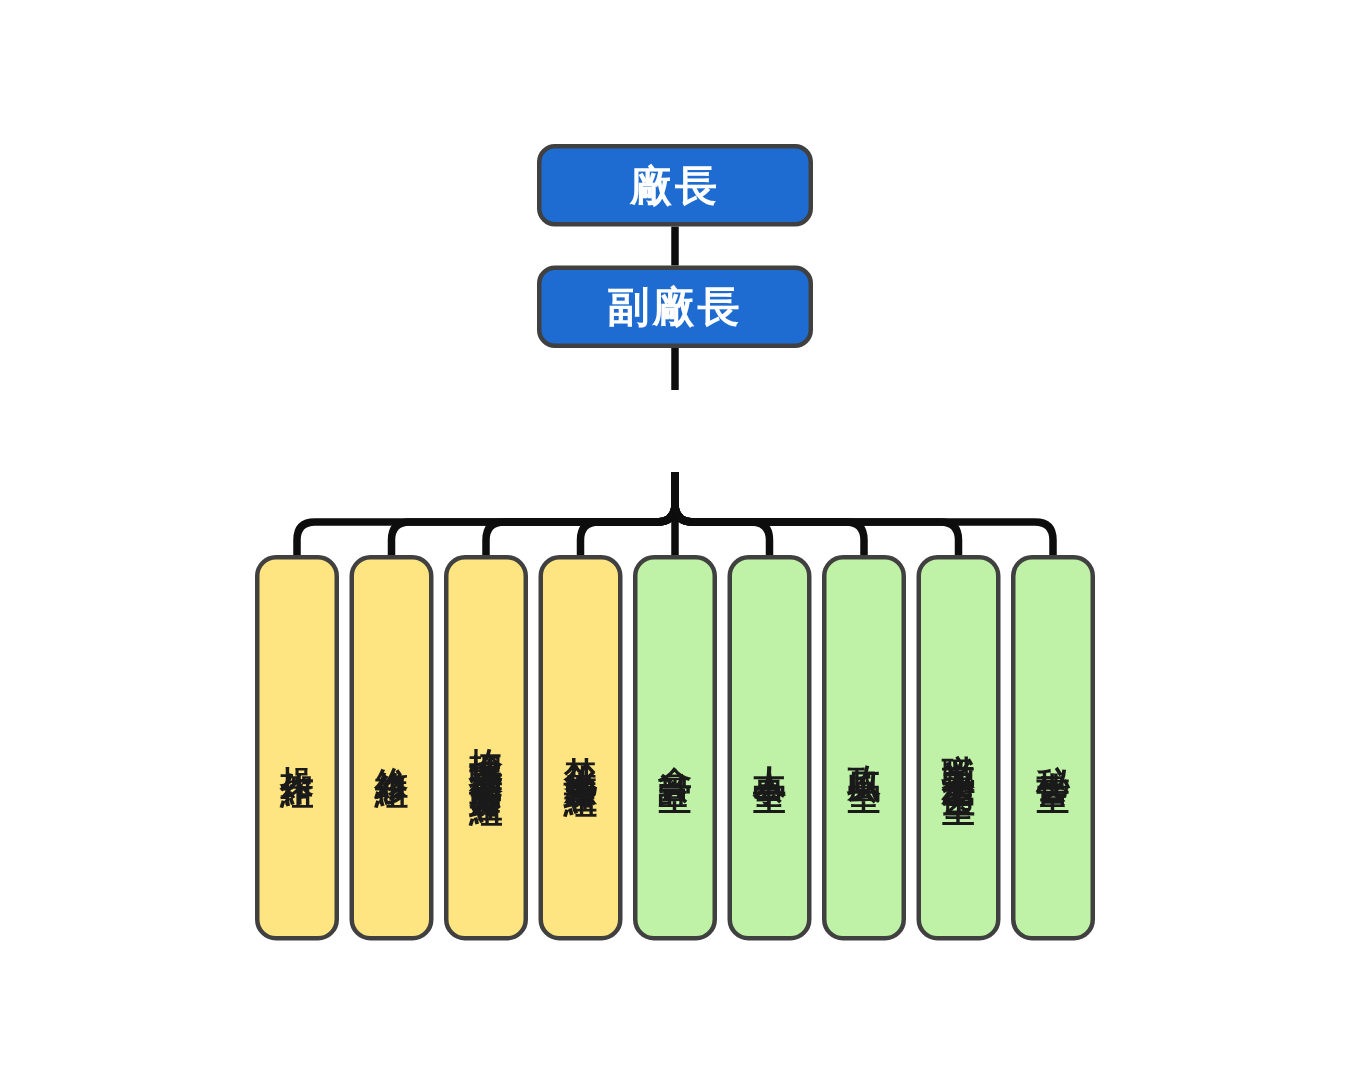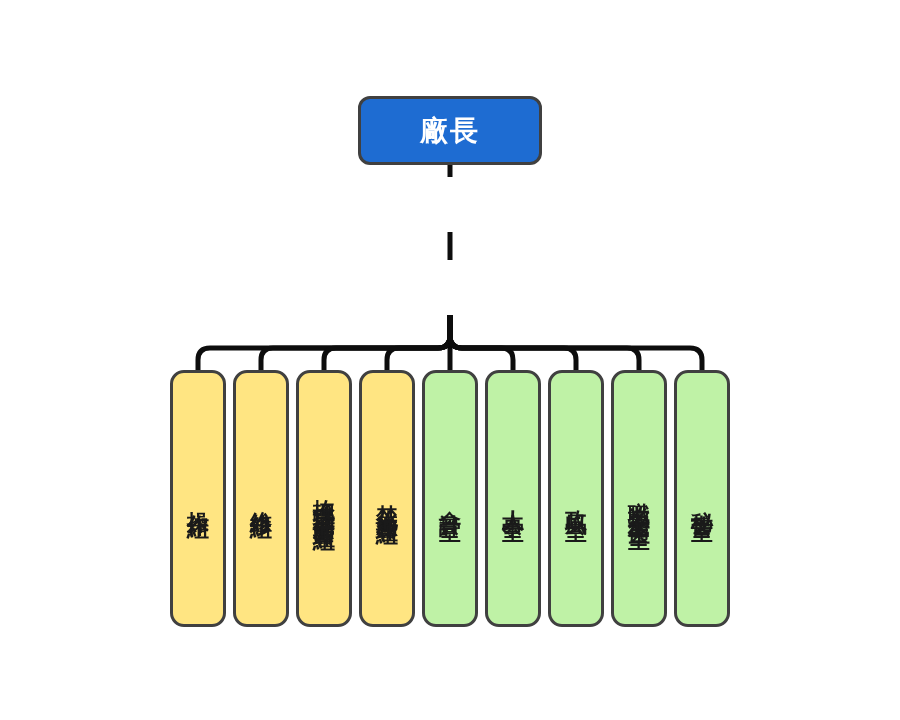--- a/index.html
+++ b/index.html
@@ -32,21 +32,21 @@
   .connector-path {
     stroke: var(--connector);
     stroke-width: 5;
     fill: none;
     stroke-linejoin: round;
   }
   .chain-node {
     position: absolute;
     left: 358px;
     width: 184px;
-    height: 69px;
+    height: 55px;
     background: var(--chain-fill);
     border: 3px solid var(--node-border);
     border-radius: 12px;
     display: flex;
     align-items: center;
     justify-content: center;
     color: var(--chain-text);
     font-size: 28px;
     font-weight: 700;
     letter-spacing: 2px;
@@ -102,20 +102,23 @@
     <path class="connector-path" d="M450 315 V336 Q450 348 438 348 H399 Q387 348 387 360 V371"></path>
     <path class="connector-path" d="M450 315 V336 Q450 348 462 348 H501 Q513 348 513 360 V371"></path>
     <path class="connector-path" d="M450 315 V336 Q450 348 462 348 H564 Q576 348 576 360 V371"></path>
     <path class="connector-path" d="M450 315 V336 Q450 348 462 348 H627 Q639 348 639 360 V371"></path>
     <path class="connector-path" d="M450 315 V336 Q450 348 462 348 H690 Q702 348 702 360 V371"></path>
   </svg>
 
   <div class="chain-node pos-1">
     <span>廠長</span>
   </div>
+  <div class="chain-node pos-2">
+    <span>副廠長</span>
+  </div>
 
   <div class="dept-node yellow dept-1">
     <span class="dept-label">操作組</span>
   </div>
   <div class="dept-node yellow dept-2">
     <span class="dept-label">維修組</span>
   </div>
   <div class="dept-node yellow dept-3">
     <span class="dept-label">掩埋場暨廚餘管理組</span>
   </div>

